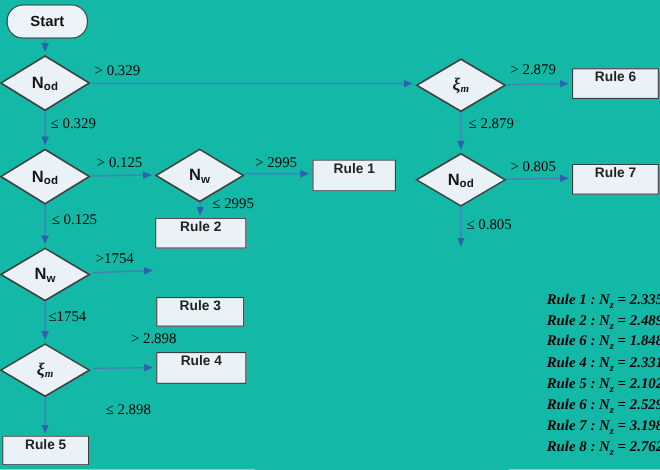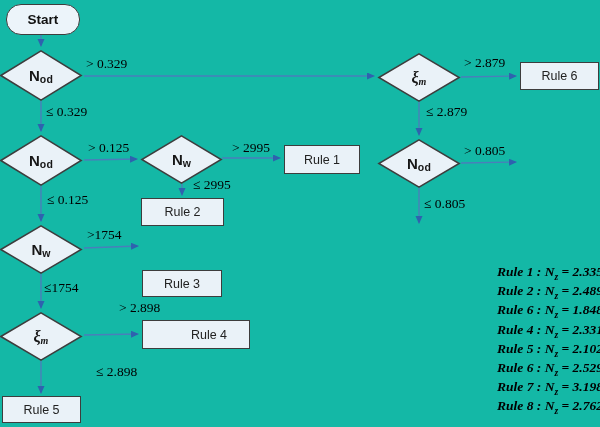--- a/index.html
+++ b/index.html
@@ -17,22 +17,22 @@
   .diamond > svg{position:absolute;left:0;top:0;width:100%;height:100%;overflow:visible;}
   .diamond .lbl{position:absolute;inset:0;display:flex;align-items:center;justify-content:center;
                 color:#161616;font-size:15px;font-weight:600;}
   .diamond .lbl .subpart{font-size:10.5px;position:relative;top:3px;letter-spacing:.2px;}
   .diamond.greek .lbl .mainpart{font-family:"Liberation Serif",serif;font-style:italic;
                 font-weight:bold;font-size:16px;}
   .diamond.greek .lbl .subpart{font-family:"Liberation Serif",serif;font-style:italic;
                 font-weight:bold;font-size:10px;top:4px;}
 
   
-  .rulebox{position:absolute;display:flex;align-items:center;justify-content:center;
-           background:#eaf2f8;border:1.6px solid #3d3d3d;font-size:12.5px;font-weight:400;color:#222;}
+  .rulebox{position:absolute;display:flex;justify-content:center;
+           background:#eaf2f8;border:1.6px solid #3d3d3d;font-size:12.5px;font-weight:700;color:#222;}
 
   
   .elbl{position:absolute;font-family:"Liberation Serif",serif;font-size:13.5px;color:#000;
         white-space:nowrap;}
 
   
   .legend{position:absolute;left:497px;top:262px;font-family:"Liberation Serif",serif;
           font-style:italic;font-weight:bold;font-size:13.5px;line-height:19.2px;color:#000;}
   .legend .lline{white-space:nowrap;}
   .legend sub{font-size:9.5px;line-height:0;}
@@ -143,28 +143,31 @@
 
   <div class="rulebox" style="left:284px;top:145px;width:74px;height:27px;">
       <span>Rule 1</span>
     </div>
   <div class="rulebox" style="left:141px;top:198px;width:81px;height:26px;">
       <span>Rule 2</span>
     </div>
   <div class="rulebox" style="left:142px;top:233px;width:78px;height:25px;margin-top:37px;">
       <span>Rule 3</span>
     </div>
-  <div class="rulebox" style="left:142px;top:320px;width:80px;height:27px;padding-left:26px;">
+  <div class="rulebox" style="left:142px;top:320px;width:80px;height:27px;">
       <span>Rule 4</span>
     </div>
   <div class="rulebox" style="left:2px;top:396px;width:77px;height:25px;">
       <span>Rule 5</span>
     </div>
   <div class="rulebox" style="left:520px;top:62px;width:77px;height:26px;">
       <span>Rule 6</span>
+    </div>
+  <div class="rulebox" style="left:520px;top:149px;width:77px;height:26px;">
+      <span>Rule 7</span>
     </div>
 
   <div class="elbl" style="left:86px;top:56px;">&gt; 0.329</div>
   <div class="elbl" style="left:46px;top:104px;">≤ 0.329</div>
   <div class="elbl" style="left:88px;top:140px;">&gt; 0.125</div>
   <div class="elbl" style="left:47px;top:192px;">≤ 0.125</div>
   <div class="elbl" style="left:232px;top:140px;">&gt; 2995</div>
   <div class="elbl" style="left:193px;top:177px;">≤ 2995</div>
   <div class="elbl" style="left:87px;top:227px;">&gt;1754</div>
   <div class="elbl" style="left:44px;top:280px;">≤1754</div>

